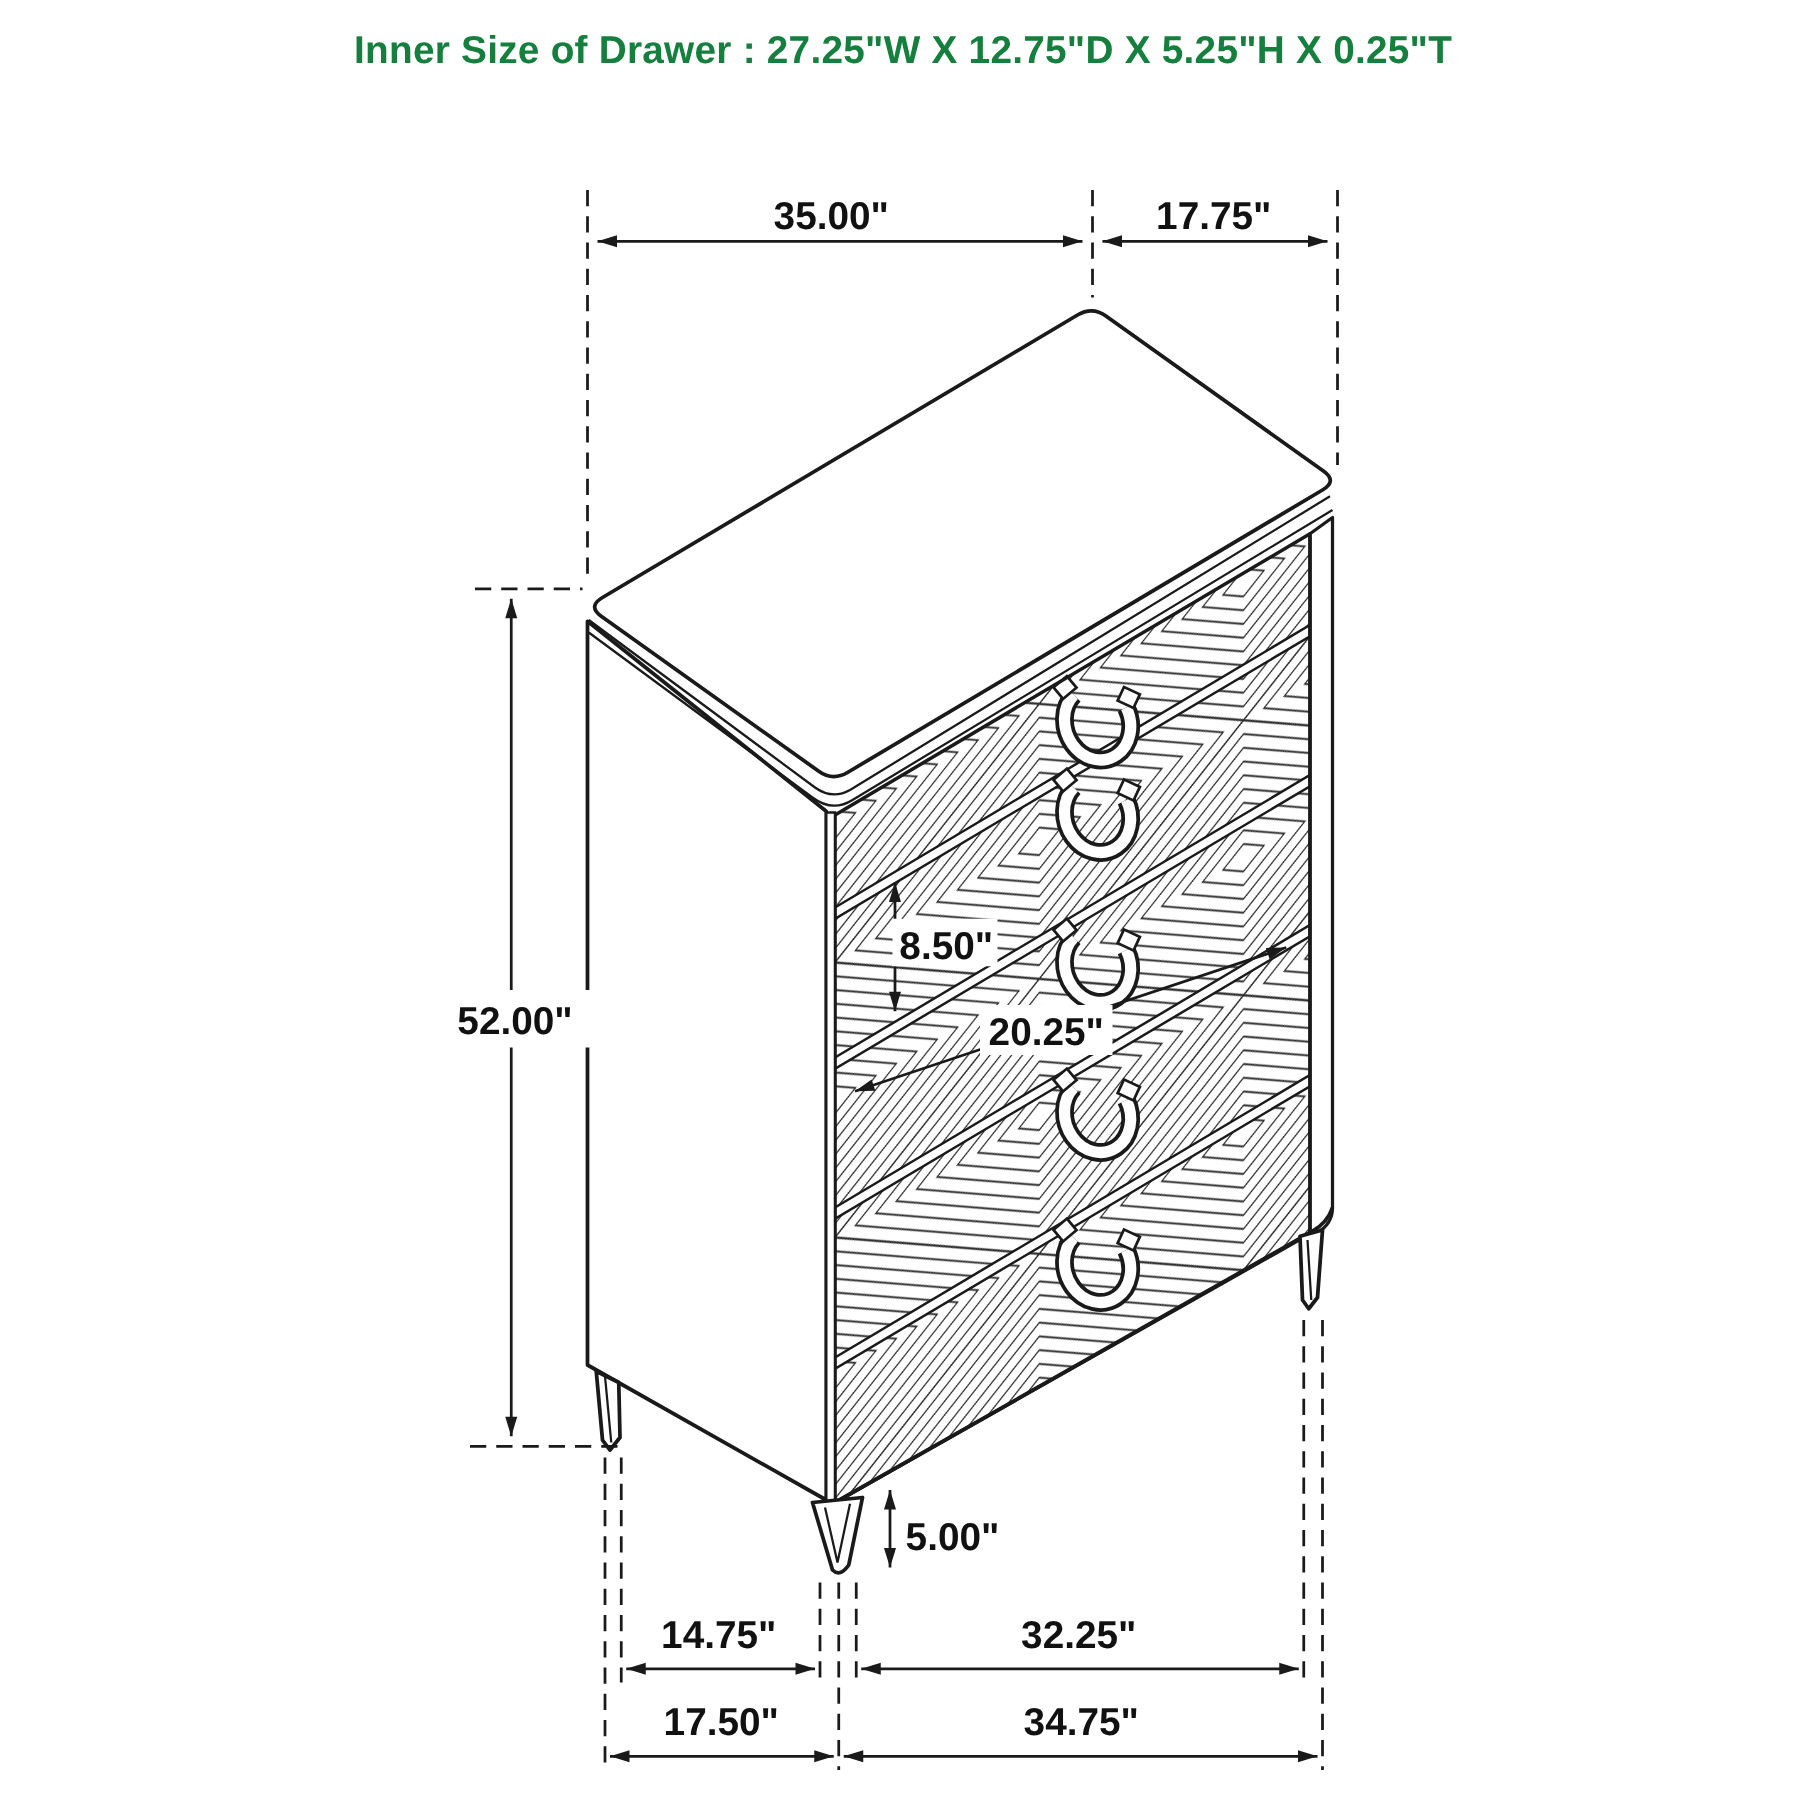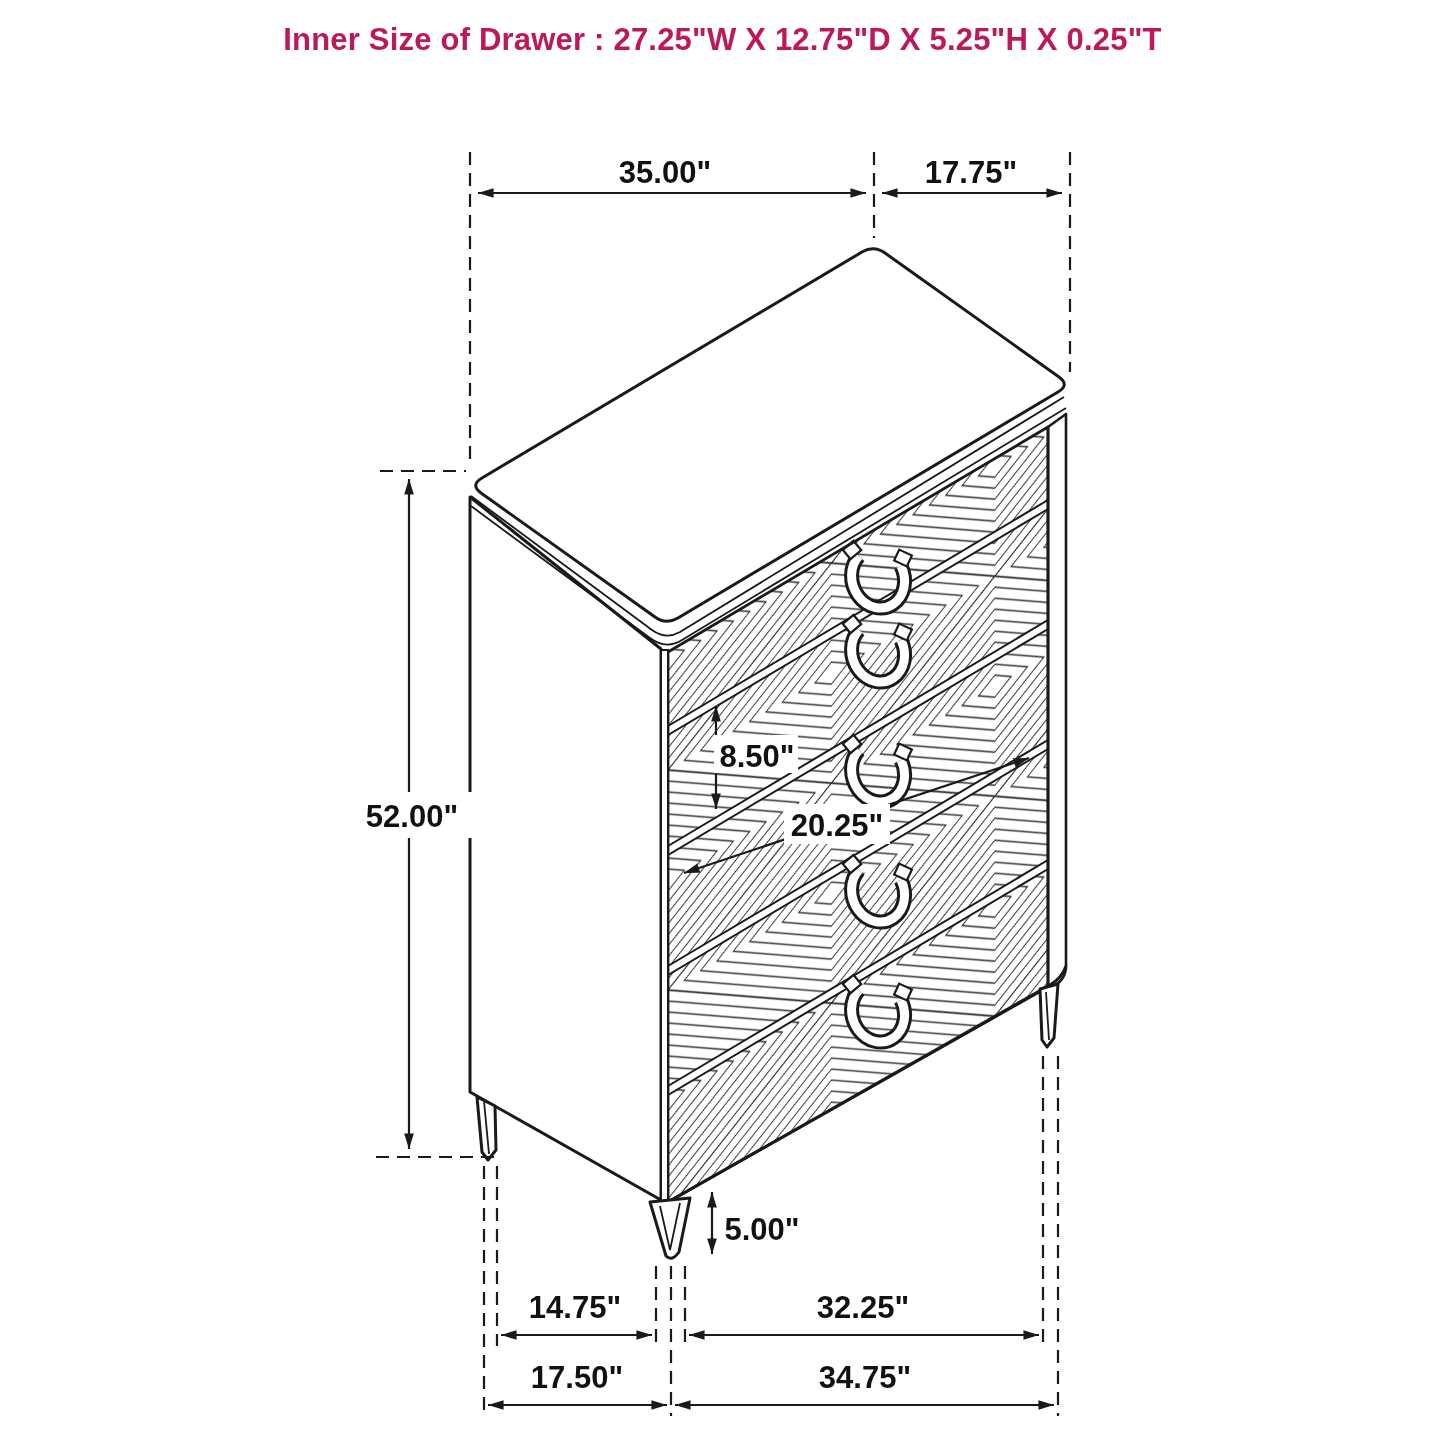--- a/index.html
+++ b/index.html
@@ -1,19 +1,19 @@
 <!DOCTYPE html>
 <html><head>
 <meta charset="utf-8">
 <style>
   html,body{margin:0;padding:0;background:#ffffff;}
   .stage{position:relative;width:1445px;height:1445px;background:#ffffff;overflow:hidden;
          font-family:"Liberation Sans",sans-serif;}
   .title{position:absolute;top:22px;left:0;width:100%;text-align:center;
-         font-size:31px;font-weight:bold;color:#be185d;letter-spacing:0.2px;}
+         font-size:31px;font-weight:bold;color:#15803d;letter-spacing:0.2px;}
   svg{position:absolute;top:0;left:0;}
   .dimtext{font-family:"Liberation Sans",sans-serif;font-size:31px;font-weight:bold;fill:#111;}
   .outline{fill:#ffffff;stroke:#1a1a1a;stroke-width:3;stroke-linejoin:round;}
   .thin{fill:none;stroke:#1a1a1a;stroke-width:1.8;}
   .dim{stroke:#1a1a1a;stroke-width:2.2;fill:none;}
   .dash{stroke:#1a1a1a;stroke-width:2.2;fill:none;stroke-dasharray:13 8;}
 </style>
 </head>
 <body>
 

